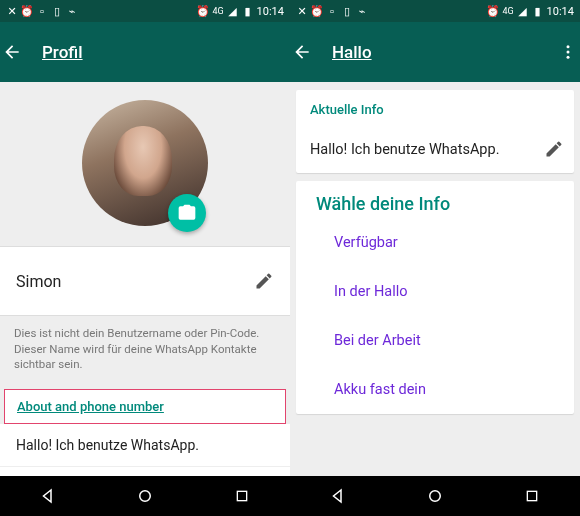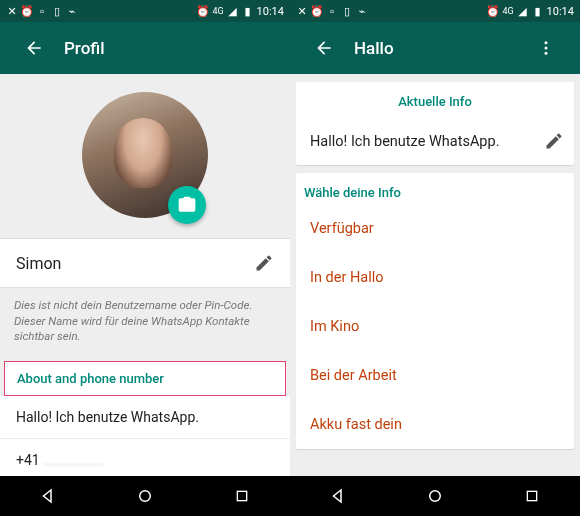--- a/index.html
+++ b/index.html
@@ -2,46 +2,46 @@
 <html><head>
 <meta charset="utf-8">
 <style>
   * { box-sizing: border-box; margin: 0; padding: 0; font-family: Roboto, Arial, sans-serif; }
   body { width: 580px; height: 516px; display: flex; background: #000; overflow: hidden; }
   .phone { width: 290px; height: 516px; display: flex; flex-direction: column; background: #eee; position: relative; }
   .statusbar { height: 22px; background: #0b4e43; color: #fff; display: flex; align-items: center; padding: 0 6px; font-size: 11px; }
   .statusbar .left { display: flex; gap: 3px; align-items: center; }
   .statusbar .right { margin-left: auto; display: flex; gap: 3px; align-items: center; }
   .sb-ic { width: 12px; height: 12px; display: inline-flex; align-items: center; justify-content: center; }
-  .appbar { height: 52px; background: #075e54; color: #fff; display: flex; align-items: center; padding: 0 22px; }
+  .appbar { height: 60px; background: #075e54; color: #fff; display: flex; align-items: center; padding: 0 0; text-decoration: underline; }
   .appbar .back { width: 24px; height: 24px; display: flex; align-items: center; justify-content: center; cursor: pointer; }
   .appbar .title { font-size: 17px; font-weight: 500; margin-left: 18px; }
   .appbar .menu { margin-left: auto; width: 24px; height: 24px; display: flex; align-items: center; justify-content: center; cursor: pointer; }
   .content { flex: 1; background: #eee; overflow: hidden; }
   .avatar-area { display: flex; justify-content: center; padding: 18px 0 20px; position: relative; }
   .avatar { width: 126px; height: 126px; border-radius: 50%; background: linear-gradient(160deg,#c9b7a3 0%,#8e735f 40%,#3a2c28 100%); position: relative; overflow: hidden; }
   .avatar::after{content:'';position:absolute;left:32px;top:26px;width:58px;height:70px;background:radial-gradient(ellipse at 50% 30%,#e7c8b4 0%,#d1a68d 45%,#6a4a3a 80%);border-radius:48% 48% 42% 42%;}
   .cam-btn { position: absolute; right: 84px; bottom: 14px; width: 38px; height: 38px; border-radius: 50%; background: #00bfa5; display: flex; align-items: center; justify-content: center; box-shadow: 0 2px 4px rgba(0,0,0,.3); cursor: pointer; }
   .card { background: #fff; margin: 0; padding: 0; }
-  .name-row { display: flex; align-items: center; padding: 14px 16px; border-top: 1px solid #ddd; border-bottom: 1px solid #ddd; }
+  .name-row { display: flex; align-items: center; padding: 24px 16px; border-top: 1px solid #ddd; border-bottom: 1px solid #ddd; }
   .name-row .nm { font-size: 16px; color: #222; flex: 1; }
   .pencil { width: 20px; height: 20px; cursor: pointer; color:#555; }
-  .hint { padding: 10px 14px 12px; font-size: 11.5px; color: #777; line-height: 1.35; font-style: italic; }
+  .hint { padding: 10px 14px 12px; font-size: 11.5px; color: #777; line-height: 1.35; }
   .section-hl { border: 1.5px solid #e2446d; padding: 9px 12px; margin: 4px 4px 0; background:#fff; }
-  .section-title { color: #00897b; font-size: 13px; font-weight: 500; }
+  .section-title { color: #00897b; font-size: 13px; font-weight: 500; text-decoration: underline; }
   .about-row, .phone-row { background:#fff; padding: 13px 16px; font-size: 14px; color:#222; border-bottom:1px solid #eee; }
   .phone-row .mask { display:inline-block; width:60px; height:8px; background:linear-gradient(#fff,#fff); filter:blur(1px); border-bottom:1px solid #ddd; vertical-align:middle; margin-left:4px;}
   
   .info-card { background:#fff; margin: 8px 6px 0; border-radius:2px; box-shadow:0 1px 1px rgba(0,0,0,.1); }
-  .info-head { color:#00897b; font-size:13px; font-weight:500; padding:12px 14px 8px;text-align:center; }
+  .info-head { color:#00897b; font-size:13px; font-weight:500; padding:12px 14px 8px; }
   .info-row { display:flex; align-items:center; padding: 14px 10px 14px 14px; font-size:14.5px; color:#222; }
   .info-row .txt { flex:1; }
   .options-card { background:#fff; margin:8px 6px 0; border-radius:2px; box-shadow:0 1px 1px rgba(0,0,0,.1); }
-  .opt-head { color:#00897b; font-size:13px; font-weight:500; padding:12px 8px 4px; }
-  .opt { padding:16px 14px; font-size:14.5px; color:#c2410c; cursor:pointer; }
+  .opt-head { color:#00897b; font-size:18px; font-weight:500; padding:12px 20px 4px; }
+  .opt { padding:16px 14px; font-size:14.5px; color:#6d28d9; cursor:pointer;margin-left:24px; }
   .opt + .opt { border-top:0; }
   .navbar { height: 40px; background:#000; display:flex; align-items:center; justify-content:space-around; }
   .nav-btn { width:40px; height:40px; display:flex; align-items:center; justify-content:center; cursor:pointer; color:#fff; }
 </style>
 </head>
 <body>
 
 <div class="phone">
   <div class="statusbar">
     <div class="left">
@@ -161,21 +161,20 @@
         <svg class="pencil" viewBox="0 0 24 24" fill="#555">
             <path d="M3 17.25V21h3.75L17.81 9.94l-3.75-3.75L3 17.25zM20.71 7.04a1 1 0 0 0 0-1.41l-2.34-2.34a1 1 0 0 0-1.41 0l-1.83 1.83 3.75 3.75 1.83-1.83z"></path>
           </svg>
       </div>
     </div>
 
     <div class="options-card">
       <div class="opt-head">Wähle deine Info</div>
       <div class="opt"><span>Verfügbar</span></div>
       <div class="opt"><span>In der Hallo</span></div>
-      <div class="opt"><span>Im Kino</span></div>
       <div class="opt"><span>Bei der Arbeit</span></div>
       <div class="opt"><span>Akku fast dein</span></div>
     </div>
   </div>
 
   <div class="navbar">
     <div class="nav-btn">
         <svg width="18" height="18" viewBox="0 0 24 24" fill="none" stroke="#fff" stroke-width="2">
           <path d="M16 4 L6 12 L16 20 Z" fill="none"></path>
         </svg>

